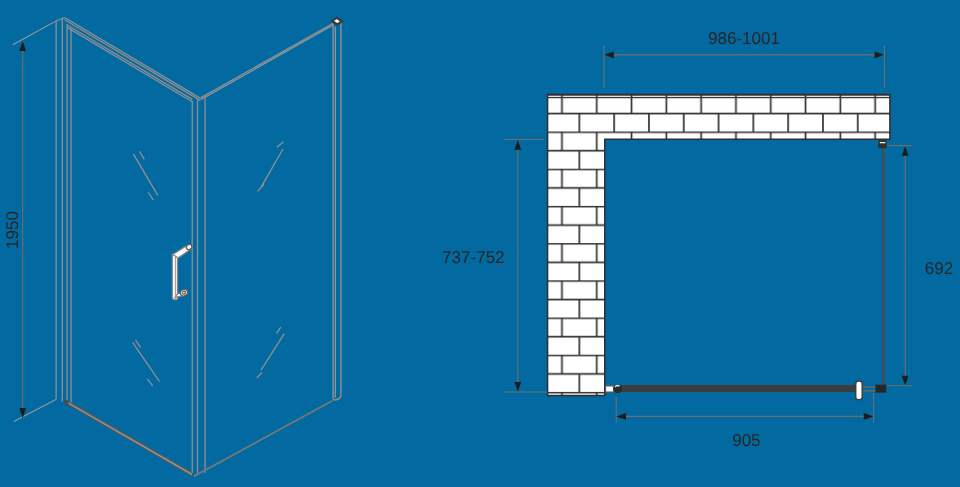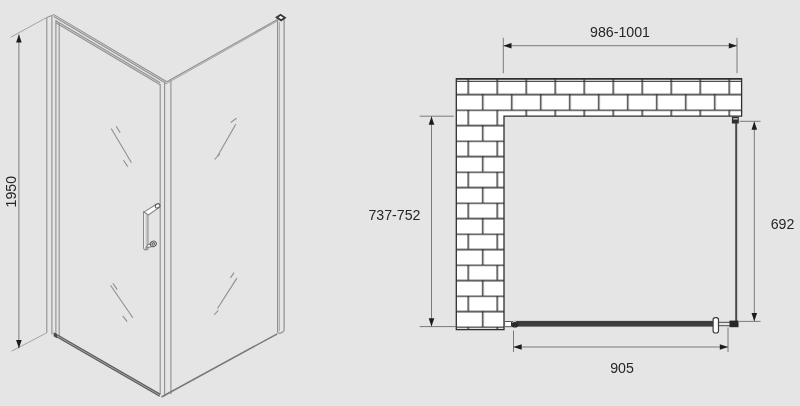--- a/index.html
+++ b/index.html
@@ -1,16 +1,16 @@
 <!DOCTYPE html>
 <html><head>
 <meta charset="utf-8">
 <style>
   html,body{margin:0;padding:0;background:#ffffff;}
-  #page{width:800px;height:406px;position:relative;background:#e5e5e5;overflow:hidden;}
+  #page{width:800px;height:406px;position:relative;background:#0369a1;overflow:hidden;}
   svg{display:block;}
   text{font-family:"Liberation Sans", sans-serif;fill:#262626;}
 </style>
 </head>
 <body>
 <div id="page">
 <svg width="800" height="406" viewBox="0 0 800 406">
 <defs>
   <pattern id="brick" x="456.3" y="78.6" width="29" height="31" patternUnits="userSpaceOnUse">
     <rect width="29" height="31" fill="#ffffff"></rect>

